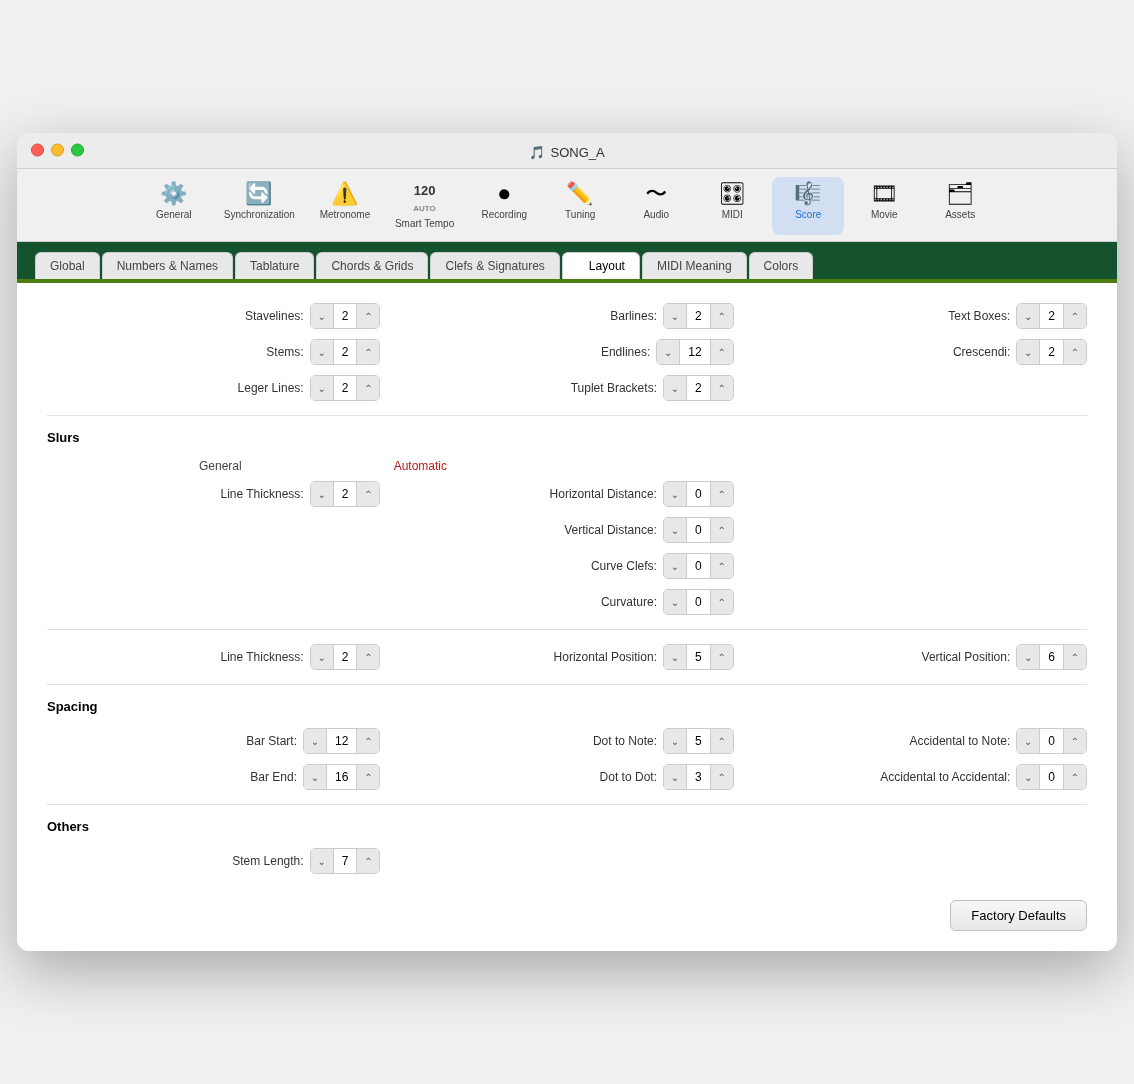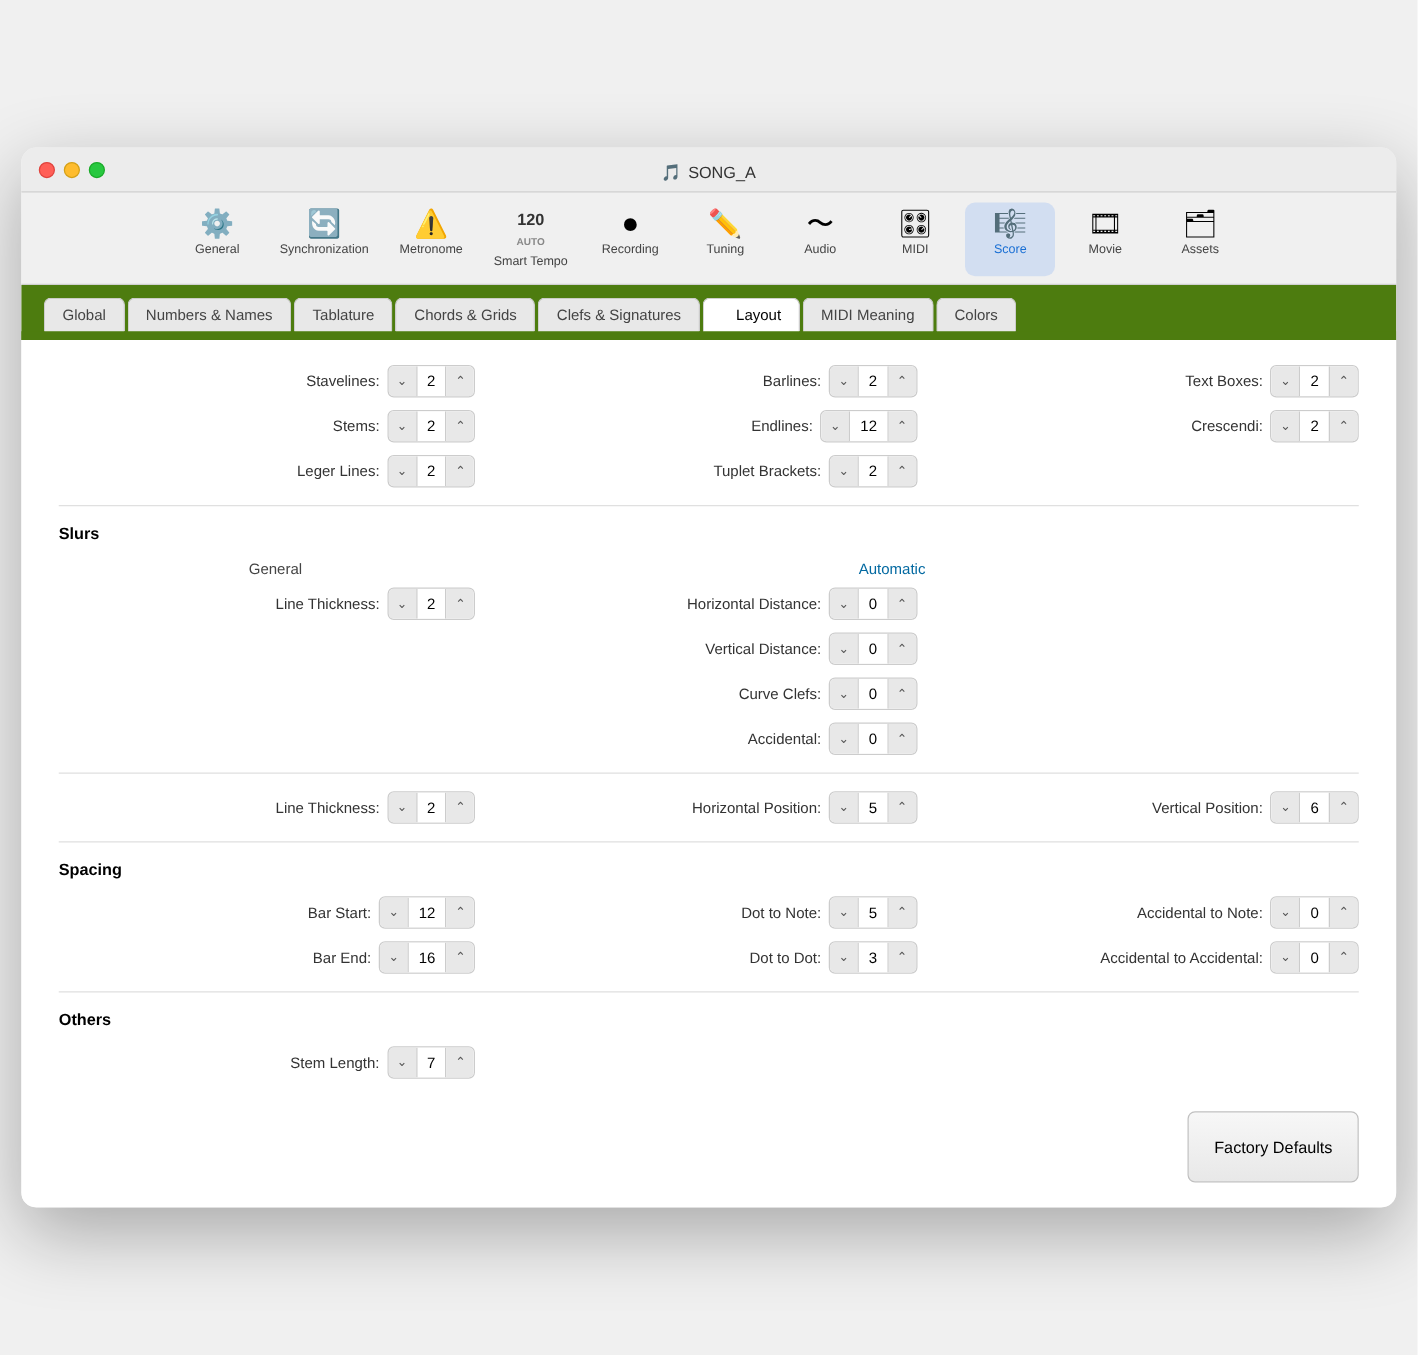--- a/index.html
+++ b/index.html
@@ -77,25 +77,25 @@
       line-height: 1;
     }
     .toolbar-label {
       font-size: 10px;
       color: #444;
       text-align: center;
     }
     .toolbar-item.active .toolbar-label { color: #1a6fd4; }
     .toolbar-item.active .toolbar-icon { color: #1a6fd4; }
     .tabs-bar {
-      background: #4d7c0f;
+      background: #14532d;
       display: flex;
       padding: 10px 18px 0;
       gap: 2px;
-      border-bottom: 7px solid #4d7c0f;
+      border-bottom: 4px solid #4d7c0f;
     }
     .tab {
       padding: 6px 14px;
       font-size: 12px;
       color: #444;
       border: 1px solid #ccc;
       border-bottom: none;
       border-radius: 6px 6px 0 0;
       background: #e8e8e8;
       cursor: pointer;
@@ -182,21 +182,21 @@
     .factory-defaults-row {
       display: flex;
       justify-content: flex-end;
       margin-top: 16px;
       padding-top: 10px;
     }
     .factory-btn {
       background: linear-gradient(180deg, #f7f7f7 0%, #e8e8e8 100%);
       border: 1px solid #c0c0c0;
       border-radius: 6px;
-      padding: 20px 20px;
+      padding: 7px 20px;
       font-size: 13px;
       cursor: pointer;
       color: #000;
       text-align: center;
     }
     .smart-tempo-label {
       font-size: 8px;
       color: #888;
       text-align: center;
       line-height: 1;
@@ -370,21 +370,21 @@
       </div>
     </div>
 
     <hr class="section-divider">
 
     <div class="section slurs-section">
       <div class="section-title">Slurs</div>
 
       <div style="display:grid; grid-template-columns: repeat(3, 1fr); margin-bottom:8px;">
         <div style="text-align:center; font-size:12px; color:#444;">General</div>
-        <div style="text-align:right; font-size:12px; color:#0369a1;">Automatic</div>
+        <div style="text-align:left; font-size:12px; color:#b91c1c;">Automatic</div>
         <div></div>
       </div>
       <div style="display:grid; grid-template-columns: repeat(3, 1fr); gap:10px 20px;">
 
         <div>
           <div class="field-row">
             <span class="field-label">Line Thickness:</span>
             <div class="stepper">
               <button class="stepper-btn">⌄</button>
               <span class="stepper-value">2</span>
@@ -427,21 +427,21 @@
               <span class="stepper-value">0</span>
               <button class="stepper-btn">⌃</button>
             </div>
           </div>
         </div>
         <div></div>
 
         <div></div>
         <div>
           <div class="field-row">
-            <span class="field-label">Accidental:</span>
+            <span class="field-label">Curvature:</span>
             <div class="stepper">
               <button class="stepper-btn">⌄</button>
               <span class="stepper-value">0</span>
               <button class="stepper-btn">⌃</button>
             </div>
           </div>
         </div>
         <div></div>
       </div>
     </div>

